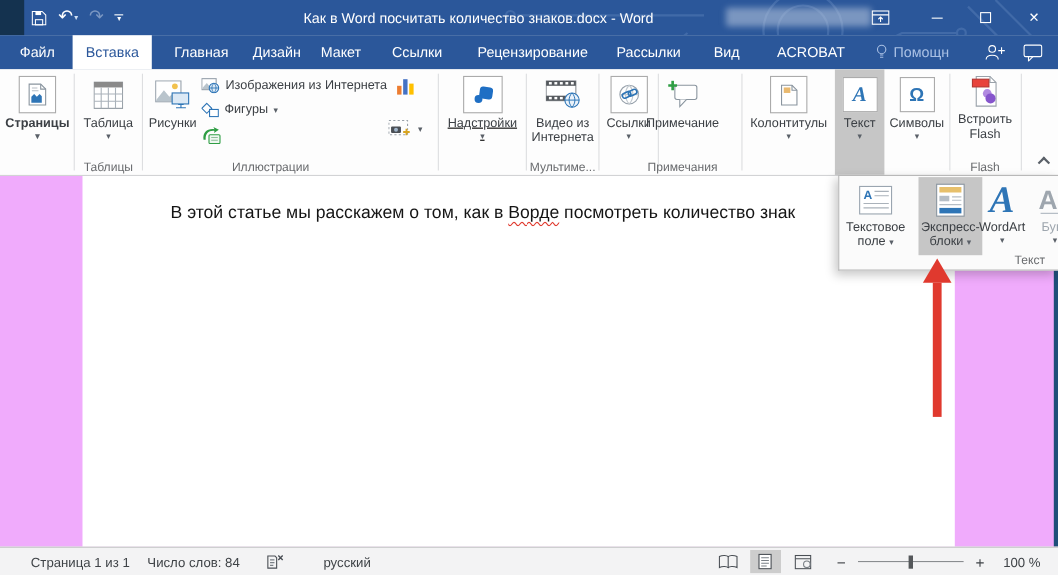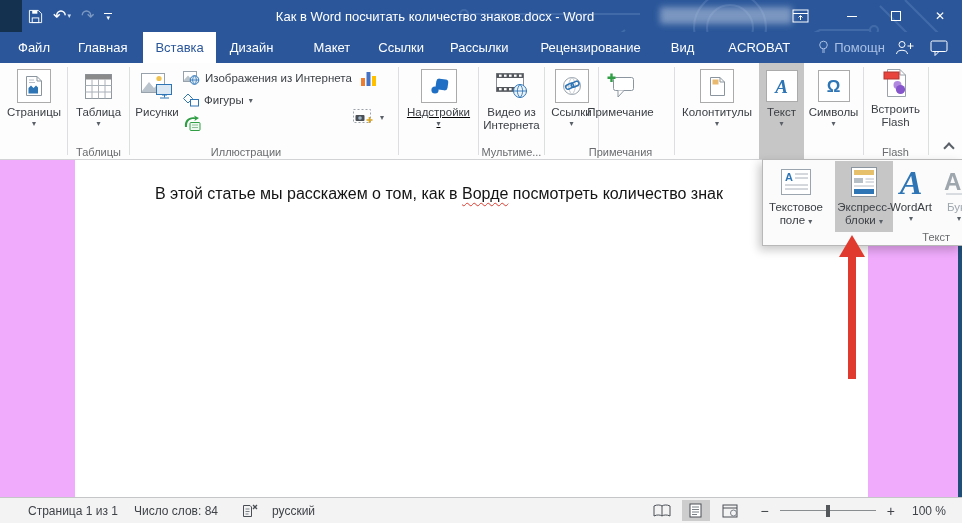--- a/index.html
+++ b/index.html
@@ -135,27 +135,27 @@
           <span class="max-box"></span>
         </span>
       <span class="wc">
           <span>✕</span>
         </span>
     </div>
   </div>
 
   <div class="tabrow">
     <span class="tab" style="margin-left:10px">Файл</span>
+    <span class="tab active" style="margin-left:8px">Вставка</span>
     <span class="tab" style="margin-left:12px">Главная</span>
-    <span class="tab active" style="margin-left:8px">Вставка</span>
     <span class="tab" style="margin-left:6px">Дизайн</span>
-    <span class="tab" style="margin-left:24px">Макет</span>
+    <span class="tab" style="margin-left:2px">Макет</span>
     <span class="tab" style="margin-left:12px">Ссылки</span>
+    <span class="tab" style="margin-left:16px">Рецензирование</span>
     <span class="tab" style="margin-left:10px">Рассылки</span>
-    <span class="tab" style="margin-left:16px">Рецензирование</span>
     <span class="tab" style="margin-left:14px">Вид</span>
     <span class="tab" style="margin-left:18px">ACROBAT</span>
     <span class="tab help" style="margin-left:12px">
       <svg width="11" height="15" viewBox="0 0 11 15">
         <circle cx="5.5" cy="5" r="3.8" fill="none" stroke="#a9c0e4"></circle>
         <path d="M4 10 H7 M4 12 H7" stroke="#a9c0e4"></path>
       </svg>
       <span>Помощн</span>
     </span>
   </div>
@@ -166,21 +166,21 @@
       <path d="M15.5 3 V9 M12.5 6 H18.5" stroke="#fff"></path>
     </svg>
     <svg width="18" height="16" viewBox="0 0 18 16">
       <rect x="1" y="1" width="16" height="10.5" rx="1.5" fill="none" stroke="#fff"></rect>
       <path d="M5 11.5 V15.5 L9 11.5" fill="none" stroke="#fff"></path>
     </svg>
   </div>
 
   <div class="ribbon">
 
-    <div class="group" style="left:2px;width:64px;">
+    <div class="group" style="left:2px;width:64px;font-weight:bold;">
       <div class="rbtn">
         <span class="islot">
             <span class="icobox" style="width:34px;height:34px;">
           <svg width="18" height="22" viewBox="0 0 18 22">
             <path d="M1.5 1.5 H12 L16.5 6 V20.5 H1.5 Z" fill="#fff" stroke="#8a959f"></path>
             <path d="M12 1.5 V6 H16.5" fill="none" stroke="#8a959f"></path>
             <path d="M3.5 13 L6 10.5 L8.5 13 L11 10.5 L13 12.5 V18.5 H3.5 Z" fill="#2e75b6"></path>
             <path d="M4 5 H9 M4 7.5 H10" stroke="#b7bec6"></path>
           </svg>
         </span>
@@ -468,21 +468,21 @@
     <div class="sleft">
       <span>Страница 1 из 1</span>
       <span style="margin-left:16px;">Число слов: 84</span>
       <span style="margin-left:24px;display:flex;align-items:center;">
         <svg width="16" height="15" viewBox="0 0 16 15">
           <path d="M1.5 2.5 H8 L9.5 4 V13.5 H1.5 Z" fill="none" stroke="#4a4f55"></path>
           <path d="M3.5 6 H7.5 M3.5 8.5 H7.5 M3.5 11 H6.5" stroke="#7a8086"></path>
           <path d="M11 2 L15 6 M15 2 L11 6" stroke="#4a4f55" stroke-width="1.3"></path>
         </svg>
       </span>
-      <span style="margin-left:14px;text-align:center;">русский</span>
+      <span style="margin-left:36px;text-align:center;">русский</span>
     </div>
     <div class="sright">
       <span class="viewbtn">
         <svg width="18" height="14" viewBox="0 0 18 14">
           <path d="M1 2 C4 0.3 8 1 9 2 C10 1 14 0.3 17 2 V12 C14 10.3 10 11 9 12 C8 11 4 10.3 1 12 Z" fill="none" stroke="#4a4f55"></path>
           <path d="M9 2 V12" stroke="#4a4f55"></path>
         </svg>
       </span>
       <span class="viewbtn sel">
         <svg width="13" height="15" viewBox="0 0 13 15">

